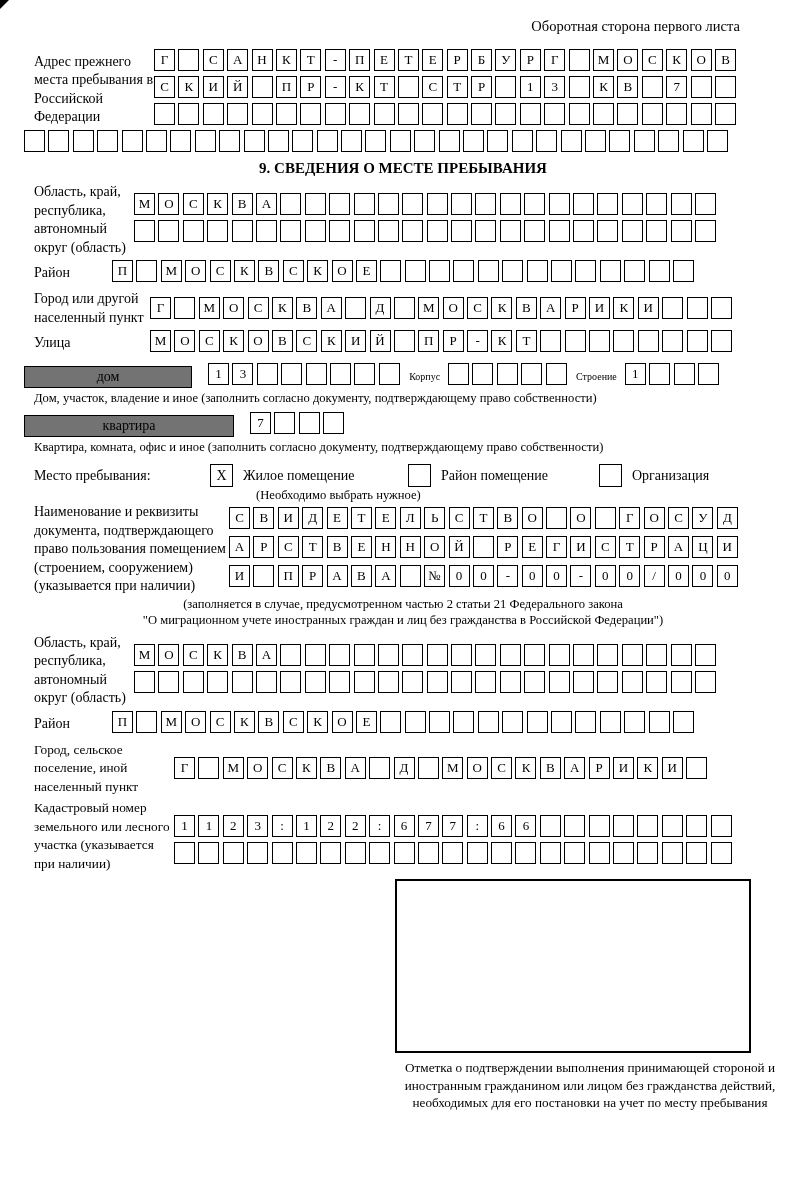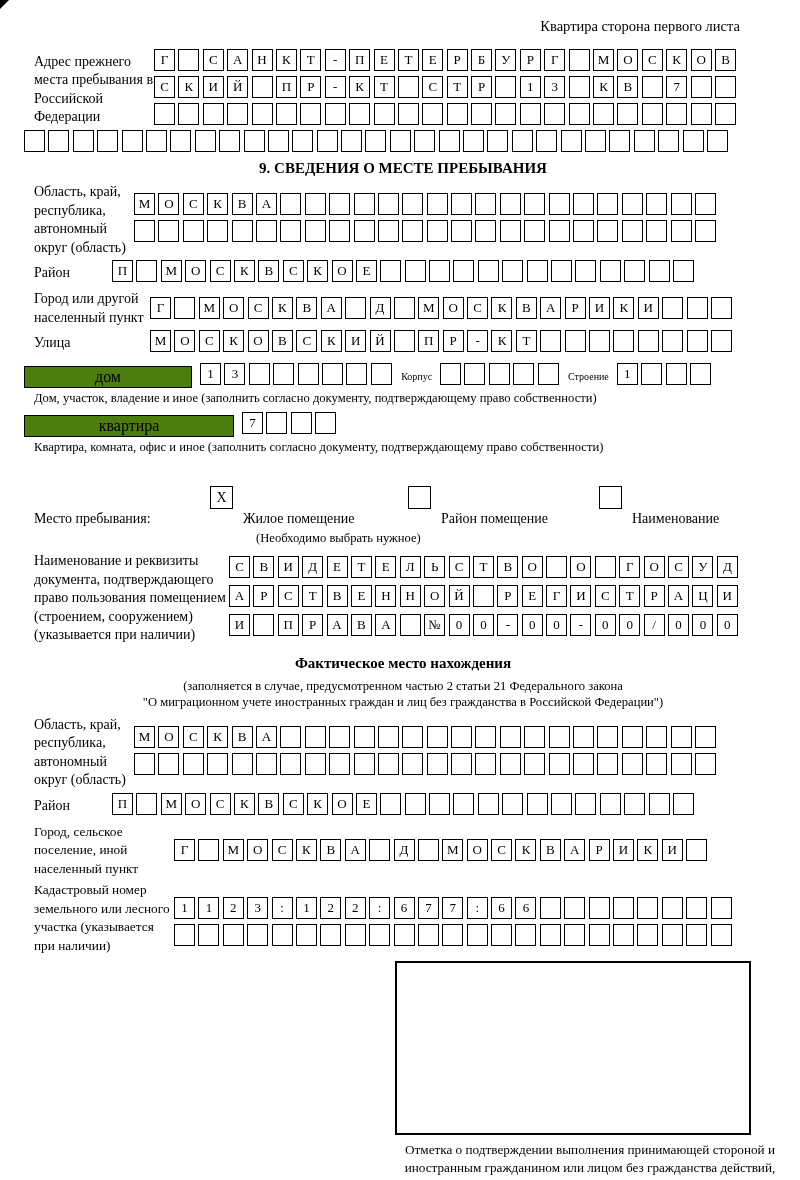--- a/index.html
+++ b/index.html
@@ -18,39 +18,39 @@
   .w150{width:150px;flex:none;padding-left:10px;box-sizing:border-box;}
   .w205{width:205px;flex:none;}
   .cellrow{white-space:nowrap;height:24px;margin-bottom:3px;flex:none;}
   .cell{display:inline-block;width:19px;height:20px;border:1.6px solid #000;
         margin-right:3.4px;text-align:center;line-height:20px;font-size:13px;
         vertical-align:top;background:#fff;}
   .caption{font-size:12.6px;line-height:16px;}
   .center{text-align:center;}
   .sec-title{font-weight:bold;font-size:15px;text-align:center;margin:6px 0 6px 0;}
   .wbox{border:1.6px solid #000;height:20px;line-height:20px;text-align:center;
-        font-size:16px;flex:none;margin-right:8px;background:#4d7c0f;}
+        font-size:14px;flex:none;margin-right:16px;background:#737373;}
   .bw168{width:166px;}
   .bw210{width:208px;}
   .inline-label{font-size:10px;line-height:23px;margin:0 8px 0 6px;flex:none;}
   .chk{width:21px;height:21px;border:1.6px solid #000;flex:none;text-align:center;
        line-height:21px;font-size:14px;margin-top:1px;background:#fff;}
-  .optlabel{font-size:14px;line-height:23px;margin-left:10px;flex:none;margin-top:44px;}
+  .optlabel{font-size:14px;line-height:23px;margin-left:10px;flex:none;}
   .markbox{border:2px solid #000;width:352px;height:170px;margin-left:371px;
            margin-top:6px;background:#fff;}
   .mark-caption{width:440px;margin-left:346px;text-align:center;font-size:13.2px;
                 line-height:17.5px;margin-top:6px;}
   .mt3{margin-top:3px;}
 </style>
 </head>
 <body>
 
 <div class="page">
   <div class="corner"></div>
-  <div class="hdr-note">Квартира сторона первого листа</div>
+  <div class="hdr-note">Оборотная сторона первого листа</div>
 
   <div class="rowflex" style="margin-top:14px;">
     <div class="label w130">Адрес прежнего места пребывания в Российской Федерации</div>
     <div>
       <div class="cellrow"><span class="cell">Г</span><span class="cell"></span><span class="cell">С</span><span class="cell">А</span><span class="cell">Н</span><span class="cell">К</span><span class="cell">Т</span><span class="cell">-</span><span class="cell">П</span><span class="cell">Е</span><span class="cell">Т</span><span class="cell">Е</span><span class="cell">Р</span><span class="cell">Б</span><span class="cell">У</span><span class="cell">Р</span><span class="cell">Г</span><span class="cell"></span><span class="cell">М</span><span class="cell">О</span><span class="cell">С</span><span class="cell">К</span><span class="cell">О</span><span class="cell">В</span></div>
       <div class="cellrow"><span class="cell">С</span><span class="cell">К</span><span class="cell">И</span><span class="cell">Й</span><span class="cell"></span><span class="cell">П</span><span class="cell">Р</span><span class="cell">-</span><span class="cell">К</span><span class="cell">Т</span><span class="cell"></span><span class="cell">С</span><span class="cell">Т</span><span class="cell">Р</span><span class="cell"></span><span class="cell">1</span><span class="cell">3</span><span class="cell"></span><span class="cell">К</span><span class="cell">В</span><span class="cell"></span><span class="cell">7</span><span class="cell"></span><span class="cell"></span></div>
       <div class="cellrow"><span class="cell"></span><span class="cell"></span><span class="cell"></span><span class="cell"></span><span class="cell"></span><span class="cell"></span><span class="cell"></span><span class="cell"></span><span class="cell"></span><span class="cell"></span><span class="cell"></span><span class="cell"></span><span class="cell"></span><span class="cell"></span><span class="cell"></span><span class="cell"></span><span class="cell"></span><span class="cell"></span><span class="cell"></span><span class="cell"></span><span class="cell"></span><span class="cell"></span><span class="cell"></span><span class="cell"></span></div>
     </div>
   </div>
   <div class="cellrow"><span class="cell"></span><span class="cell"></span><span class="cell"></span><span class="cell"></span><span class="cell"></span><span class="cell"></span><span class="cell"></span><span class="cell"></span><span class="cell"></span><span class="cell"></span><span class="cell"></span><span class="cell"></span><span class="cell"></span><span class="cell"></span><span class="cell"></span><span class="cell"></span><span class="cell"></span><span class="cell"></span><span class="cell"></span><span class="cell"></span><span class="cell"></span><span class="cell"></span><span class="cell"></span><span class="cell"></span><span class="cell"></span><span class="cell"></span><span class="cell"></span><span class="cell"></span><span class="cell"></span></div>
@@ -96,34 +96,33 @@
   </div>
   <div class="caption" style="padding-left:10px;">Квартира, комната, офис и иное (заполнить согласно документу, подтверждающему право собственности)</div>
 
   <div class="rowflex" style="margin-top:8px;">
     <div class="optlabel" style="margin-left:10px;width:176px;">Место пребывания:</div>
     <div class="chk">X</div>
     <div class="optlabel" style="width:165px;">Жилое помещение</div>
     <div class="chk"></div>
     <div class="optlabel" style="width:158px;">Район помещение</div>
     <div class="chk"></div>
-    <div class="optlabel">Наименование</div>
+    <div class="optlabel">Организация</div>
   </div>
   <div class="caption" style="margin-left:232px;">(Необходимо выбрать нужное)</div>
 
-  <div class="rowflex" style="margin-top:6px;">
+  <div class="rowflex" style="">
     <div class="label w205">Наименование и реквизиты документа, подтверждающего право пользования помещением (строением, сооружением) (указывается при наличии)</div>
     <div>
       <div class="cellrow" style="margin-bottom:5px;"><span class="cell">С</span><span class="cell">В</span><span class="cell">И</span><span class="cell">Д</span><span class="cell">Е</span><span class="cell">Т</span><span class="cell">Е</span><span class="cell">Л</span><span class="cell">Ь</span><span class="cell">С</span><span class="cell">Т</span><span class="cell">В</span><span class="cell">О</span><span class="cell"></span><span class="cell">О</span><span class="cell"></span><span class="cell">Г</span><span class="cell">О</span><span class="cell">С</span><span class="cell">У</span><span class="cell">Д</span></div>
       <div class="cellrow" style="margin-bottom:5px;"><span class="cell">А</span><span class="cell">Р</span><span class="cell">С</span><span class="cell">Т</span><span class="cell">В</span><span class="cell">Е</span><span class="cell">Н</span><span class="cell">Н</span><span class="cell">О</span><span class="cell">Й</span><span class="cell"></span><span class="cell">Р</span><span class="cell">Е</span><span class="cell">Г</span><span class="cell">И</span><span class="cell">С</span><span class="cell">Т</span><span class="cell">Р</span><span class="cell">А</span><span class="cell">Ц</span><span class="cell">И</span></div>
       <div class="cellrow"><span class="cell">И</span><span class="cell"></span><span class="cell">П</span><span class="cell">Р</span><span class="cell">А</span><span class="cell">В</span><span class="cell">А</span><span class="cell"></span><span class="cell">№</span><span class="cell">0</span><span class="cell">0</span><span class="cell">-</span><span class="cell">0</span><span class="cell">0</span><span class="cell">-</span><span class="cell">0</span><span class="cell">0</span><span class="cell">/</span><span class="cell">0</span><span class="cell">0</span><span class="cell">0</span></div>
     </div>
   </div>
 
-  <div class="sec-title" style="margin-top:10px;">Фактическое место нахождения</div>
   <div class="caption center">(заполняется в случае, предусмотренном частью 2 статьи 21 Федерального закона</div>
   <div class="caption center" style="margin-bottom:6px;">"О миграционном учете иностранных граждан и лиц без гражданства в Российской Федерации")</div>
 
   <div class="rowflex">
     <div class="label w110">Область, край, республика, автономный округ (область)</div>
     <div>
       <div class="cellrow"><span class="cell">М</span><span class="cell">О</span><span class="cell">С</span><span class="cell">К</span><span class="cell">В</span><span class="cell">А</span><span class="cell"></span><span class="cell"></span><span class="cell"></span><span class="cell"></span><span class="cell"></span><span class="cell"></span><span class="cell"></span><span class="cell"></span><span class="cell"></span><span class="cell"></span><span class="cell"></span><span class="cell"></span><span class="cell"></span><span class="cell"></span><span class="cell"></span><span class="cell"></span><span class="cell"></span><span class="cell"></span></div>
       <div class="cellrow"><span class="cell"></span><span class="cell"></span><span class="cell"></span><span class="cell"></span><span class="cell"></span><span class="cell"></span><span class="cell"></span><span class="cell"></span><span class="cell"></span><span class="cell"></span><span class="cell"></span><span class="cell"></span><span class="cell"></span><span class="cell"></span><span class="cell"></span><span class="cell"></span><span class="cell"></span><span class="cell"></span><span class="cell"></span><span class="cell"></span><span class="cell"></span><span class="cell"></span><span class="cell"></span><span class="cell"></span></div>
     </div>
   </div>

